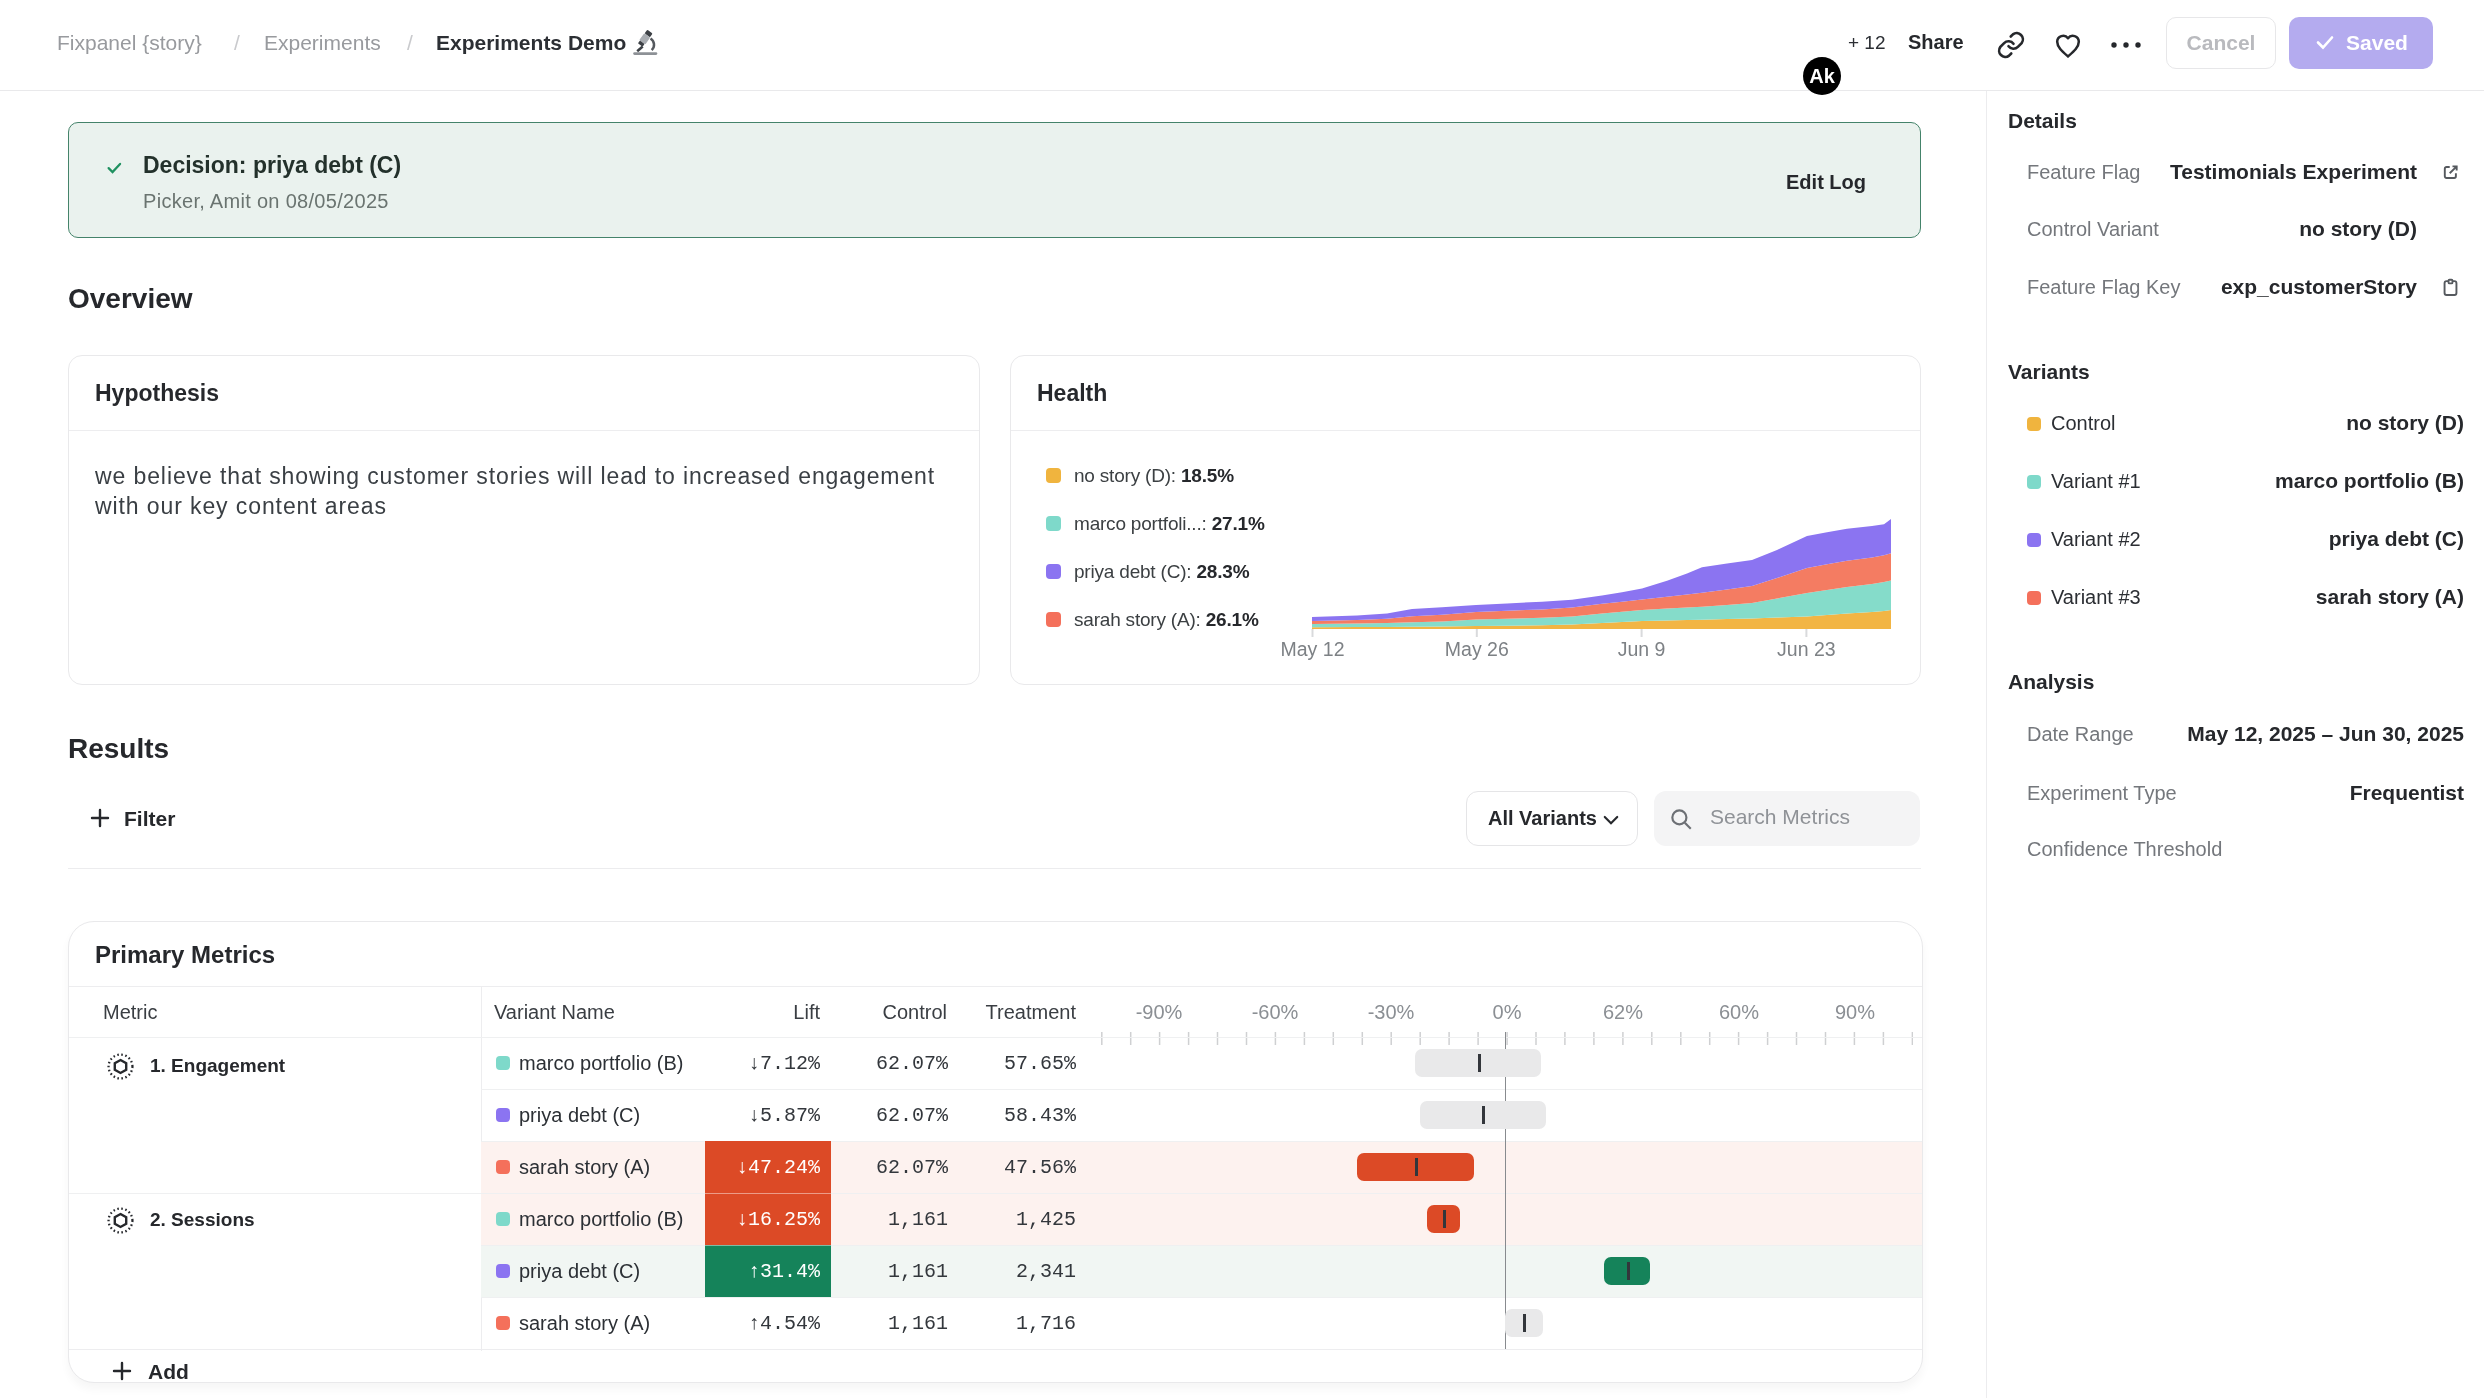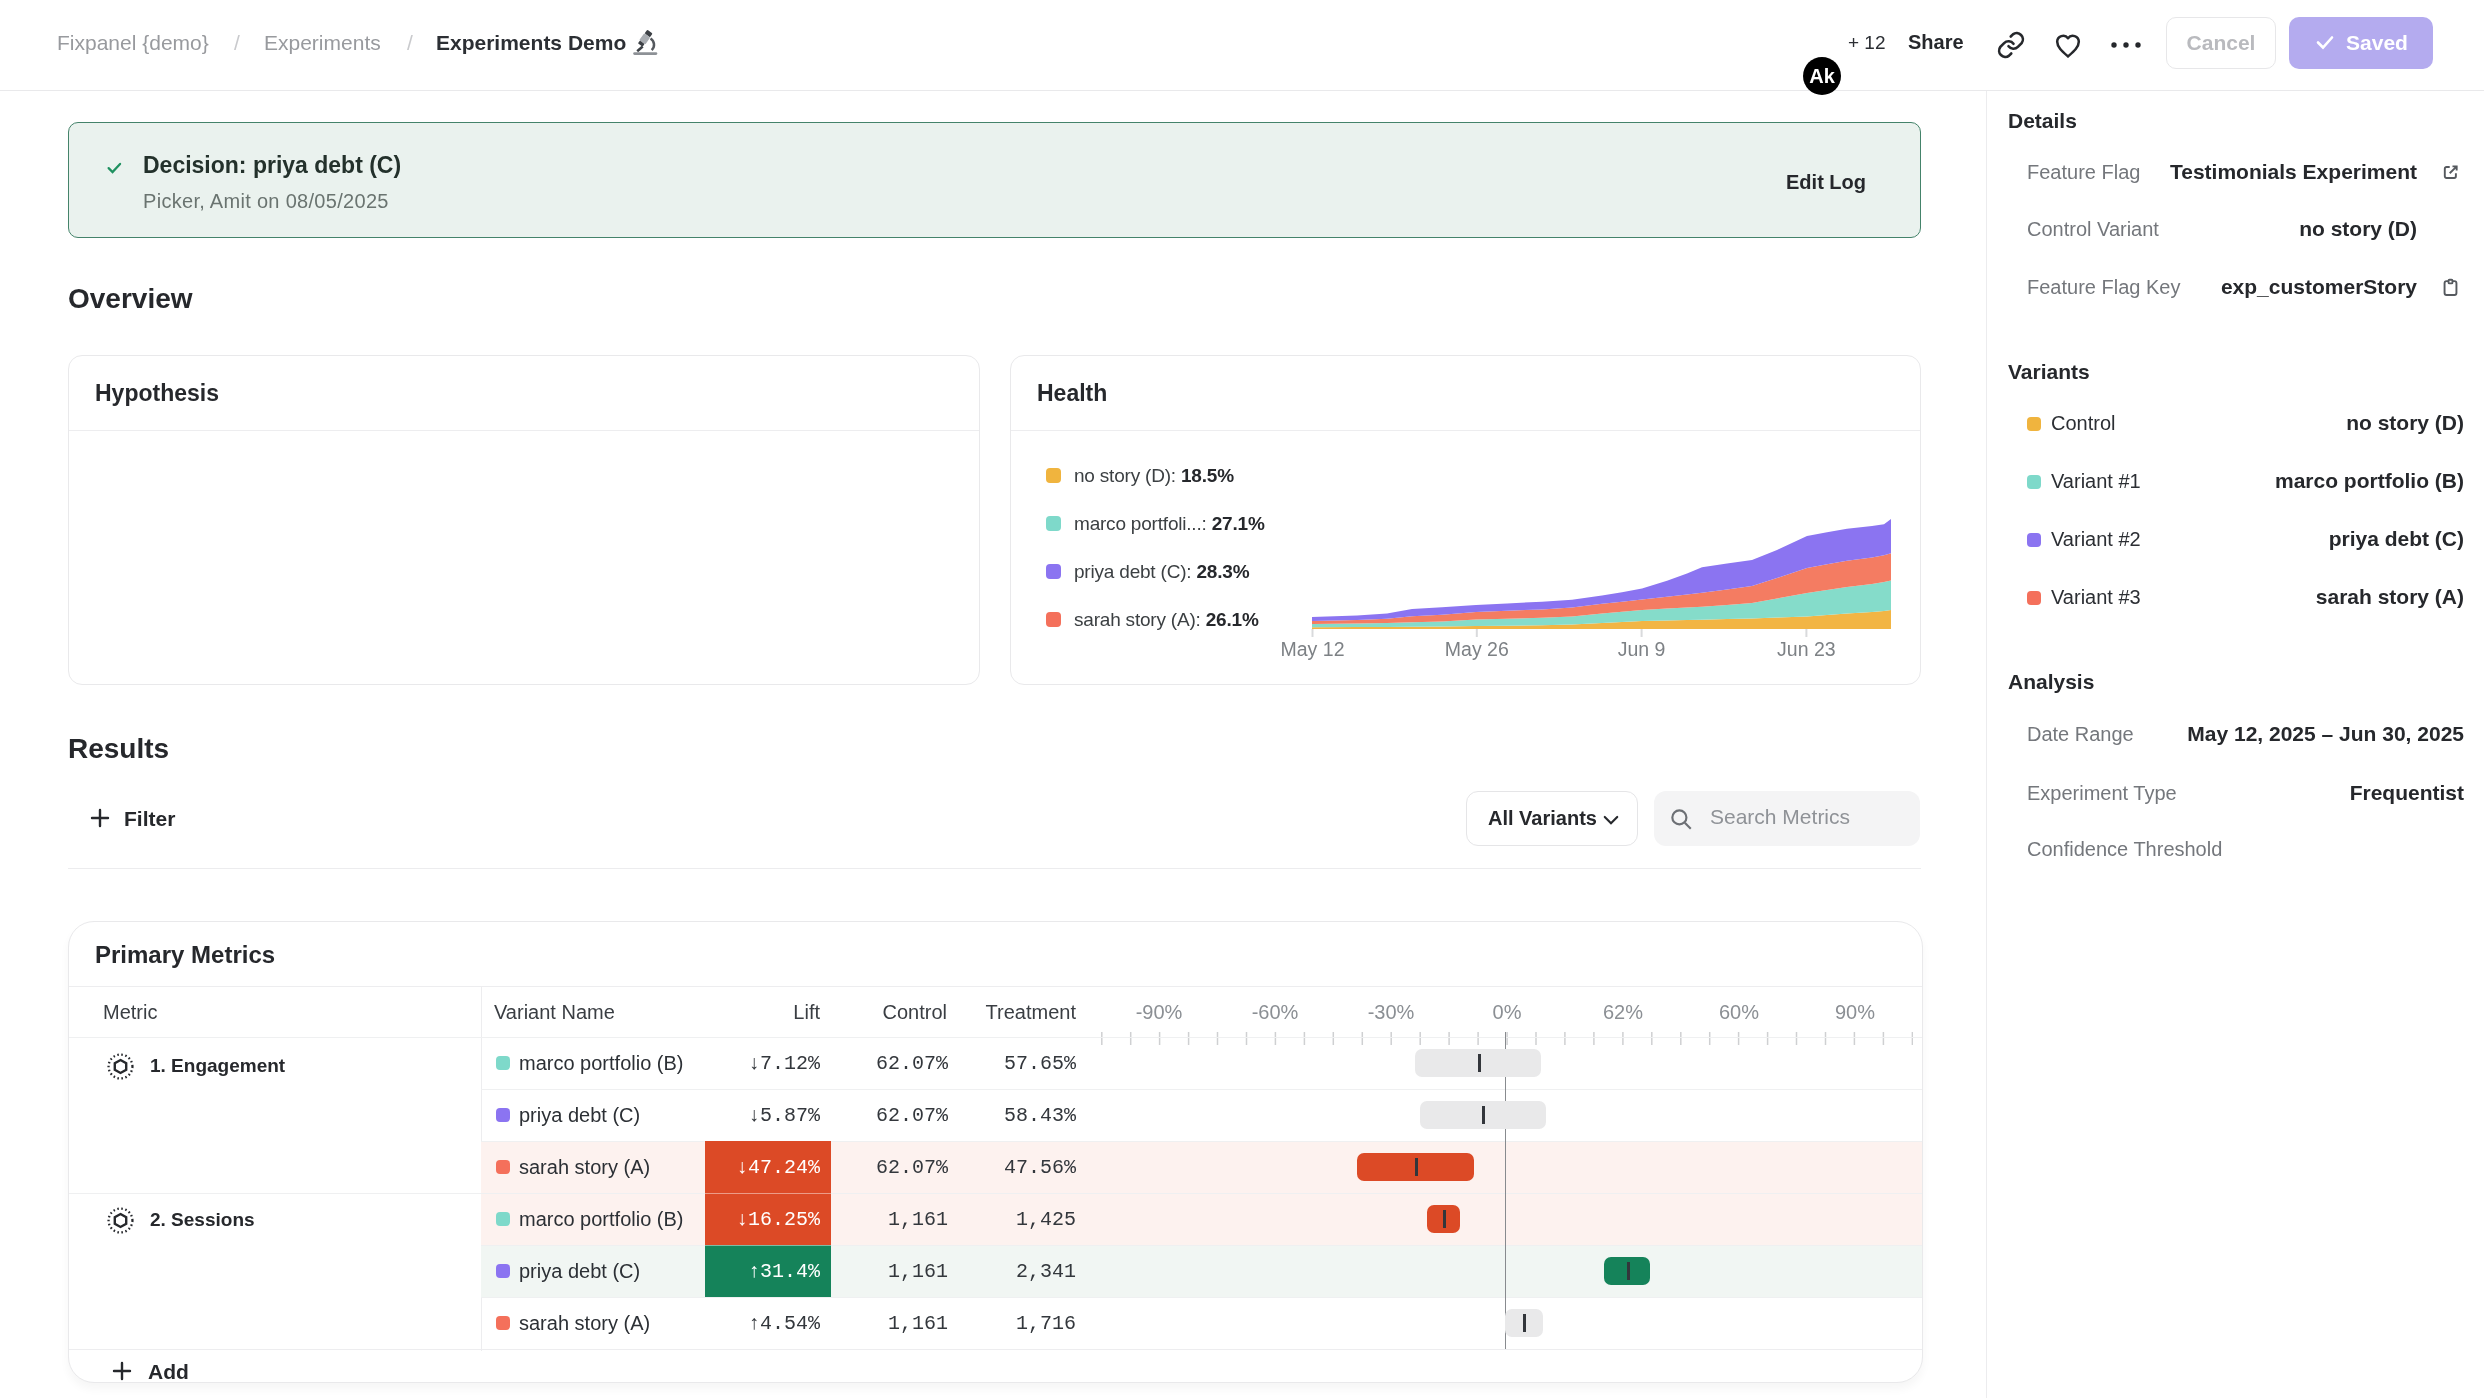--- a/index.html
+++ b/index.html
@@ -58,21 +58,21 @@
 .thead { position:absolute; top:79px; font-size:20px; color:#3a3e43; }
 .axlab { position:absolute; top:79px; width:90px; text-align:center; font-size:20px; color:#8b8f94; }
 .goal { position:absolute; left:38px; }
 .mlab { position:absolute; left:81px; font-size:19px; font-weight:700; color:#26282c; }
 .lsq { display:inline-block; width:15px; height:15px; border-radius:4px; margin-right:13px; vertical-align:-1px; }
 </style>
 </head>
 <body>
 
 <div id="topbar">
-  <span class="crumb" style="left:57px;">Fixpanel {demo}</span>
+  <span class="crumb" style="left:57px;">Fixpanel {story}</span>
   <span class="crumb" style="left:234px; color:#c9cacd;">/</span>
   <span class="crumb" style="left:264px;">Experiments</span>
   <span class="crumb" style="left:407px; color:#c9cacd;">/</span>
   <span class="crumb" style="left:436px;"><b>Experiments Demo</b></span>
   <svg class="abs" style="left:631px; top:28px;" width="28" height="28" viewBox="0 0 28 28">
       <g fill="none">
         <g transform="rotate(36 13 11)">
           <rect x="10.2" y="1.5" width="6.6" height="4.6" rx="1" fill="#3d4146"></rect>
           <rect x="9.8" y="6.1" width="7.4" height="8.6" rx="1" fill="#a9adb2"></rect>
           <rect x="10.6" y="14.7" width="5.8" height="3.4" rx="0.8" fill="#3d4146"></rect>
@@ -153,20 +153,21 @@
   <div class="t1">Decision: priya debt (C)</div>
   <div class="t2">Picker, Amit on 08/05/2025</div>
   <div class="edit">Edit Log</div>
 </div>
 
 <div class="h2" style="top:283px;">Overview</div>
 
 <div class="card" style="left:68px; top:355px; width:912px; height:330px;">
   <div class="hd">Hypothesis</div>
   <div class="divider"></div>
+  <div style="position:absolute; left:26px; top:105px; width:920px; font-size:23px; letter-spacing:0.9px; line-height:30px; color:#3a3f44;">we believe that showing customer stories will lead to increased engagement<br>with our key content areas</div>
 </div>
 
 <div class="card" style="left:1010px; top:355px; width:911px; height:330px;">
   <div class="hd">Health</div>
   <div class="divider"></div>
   <div class="lg" style="top:109px;"><span class="lsq" style="background:#f0b43e;"></span>no story (D): <b>18.5%</b></div>
   <div class="lg" style="top:157px;"><span class="lsq" style="background:#7ed9ca;"></span>marco portfoli...: <b>27.1%</b></div>
   <div class="lg" style="top:205px;"><span class="lsq" style="background:#8b74f1;"></span>priya debt (C): <b>28.3%</b></div>
   <div class="lg" style="top:253px;"><span class="lsq" style="background:#f4705b;"></span>sarah story (A): <b>26.1%</b></div>
   <svg class="abs" style="left:261px; top:118px;" width="625" height="190" viewBox="0 0 625 190">

